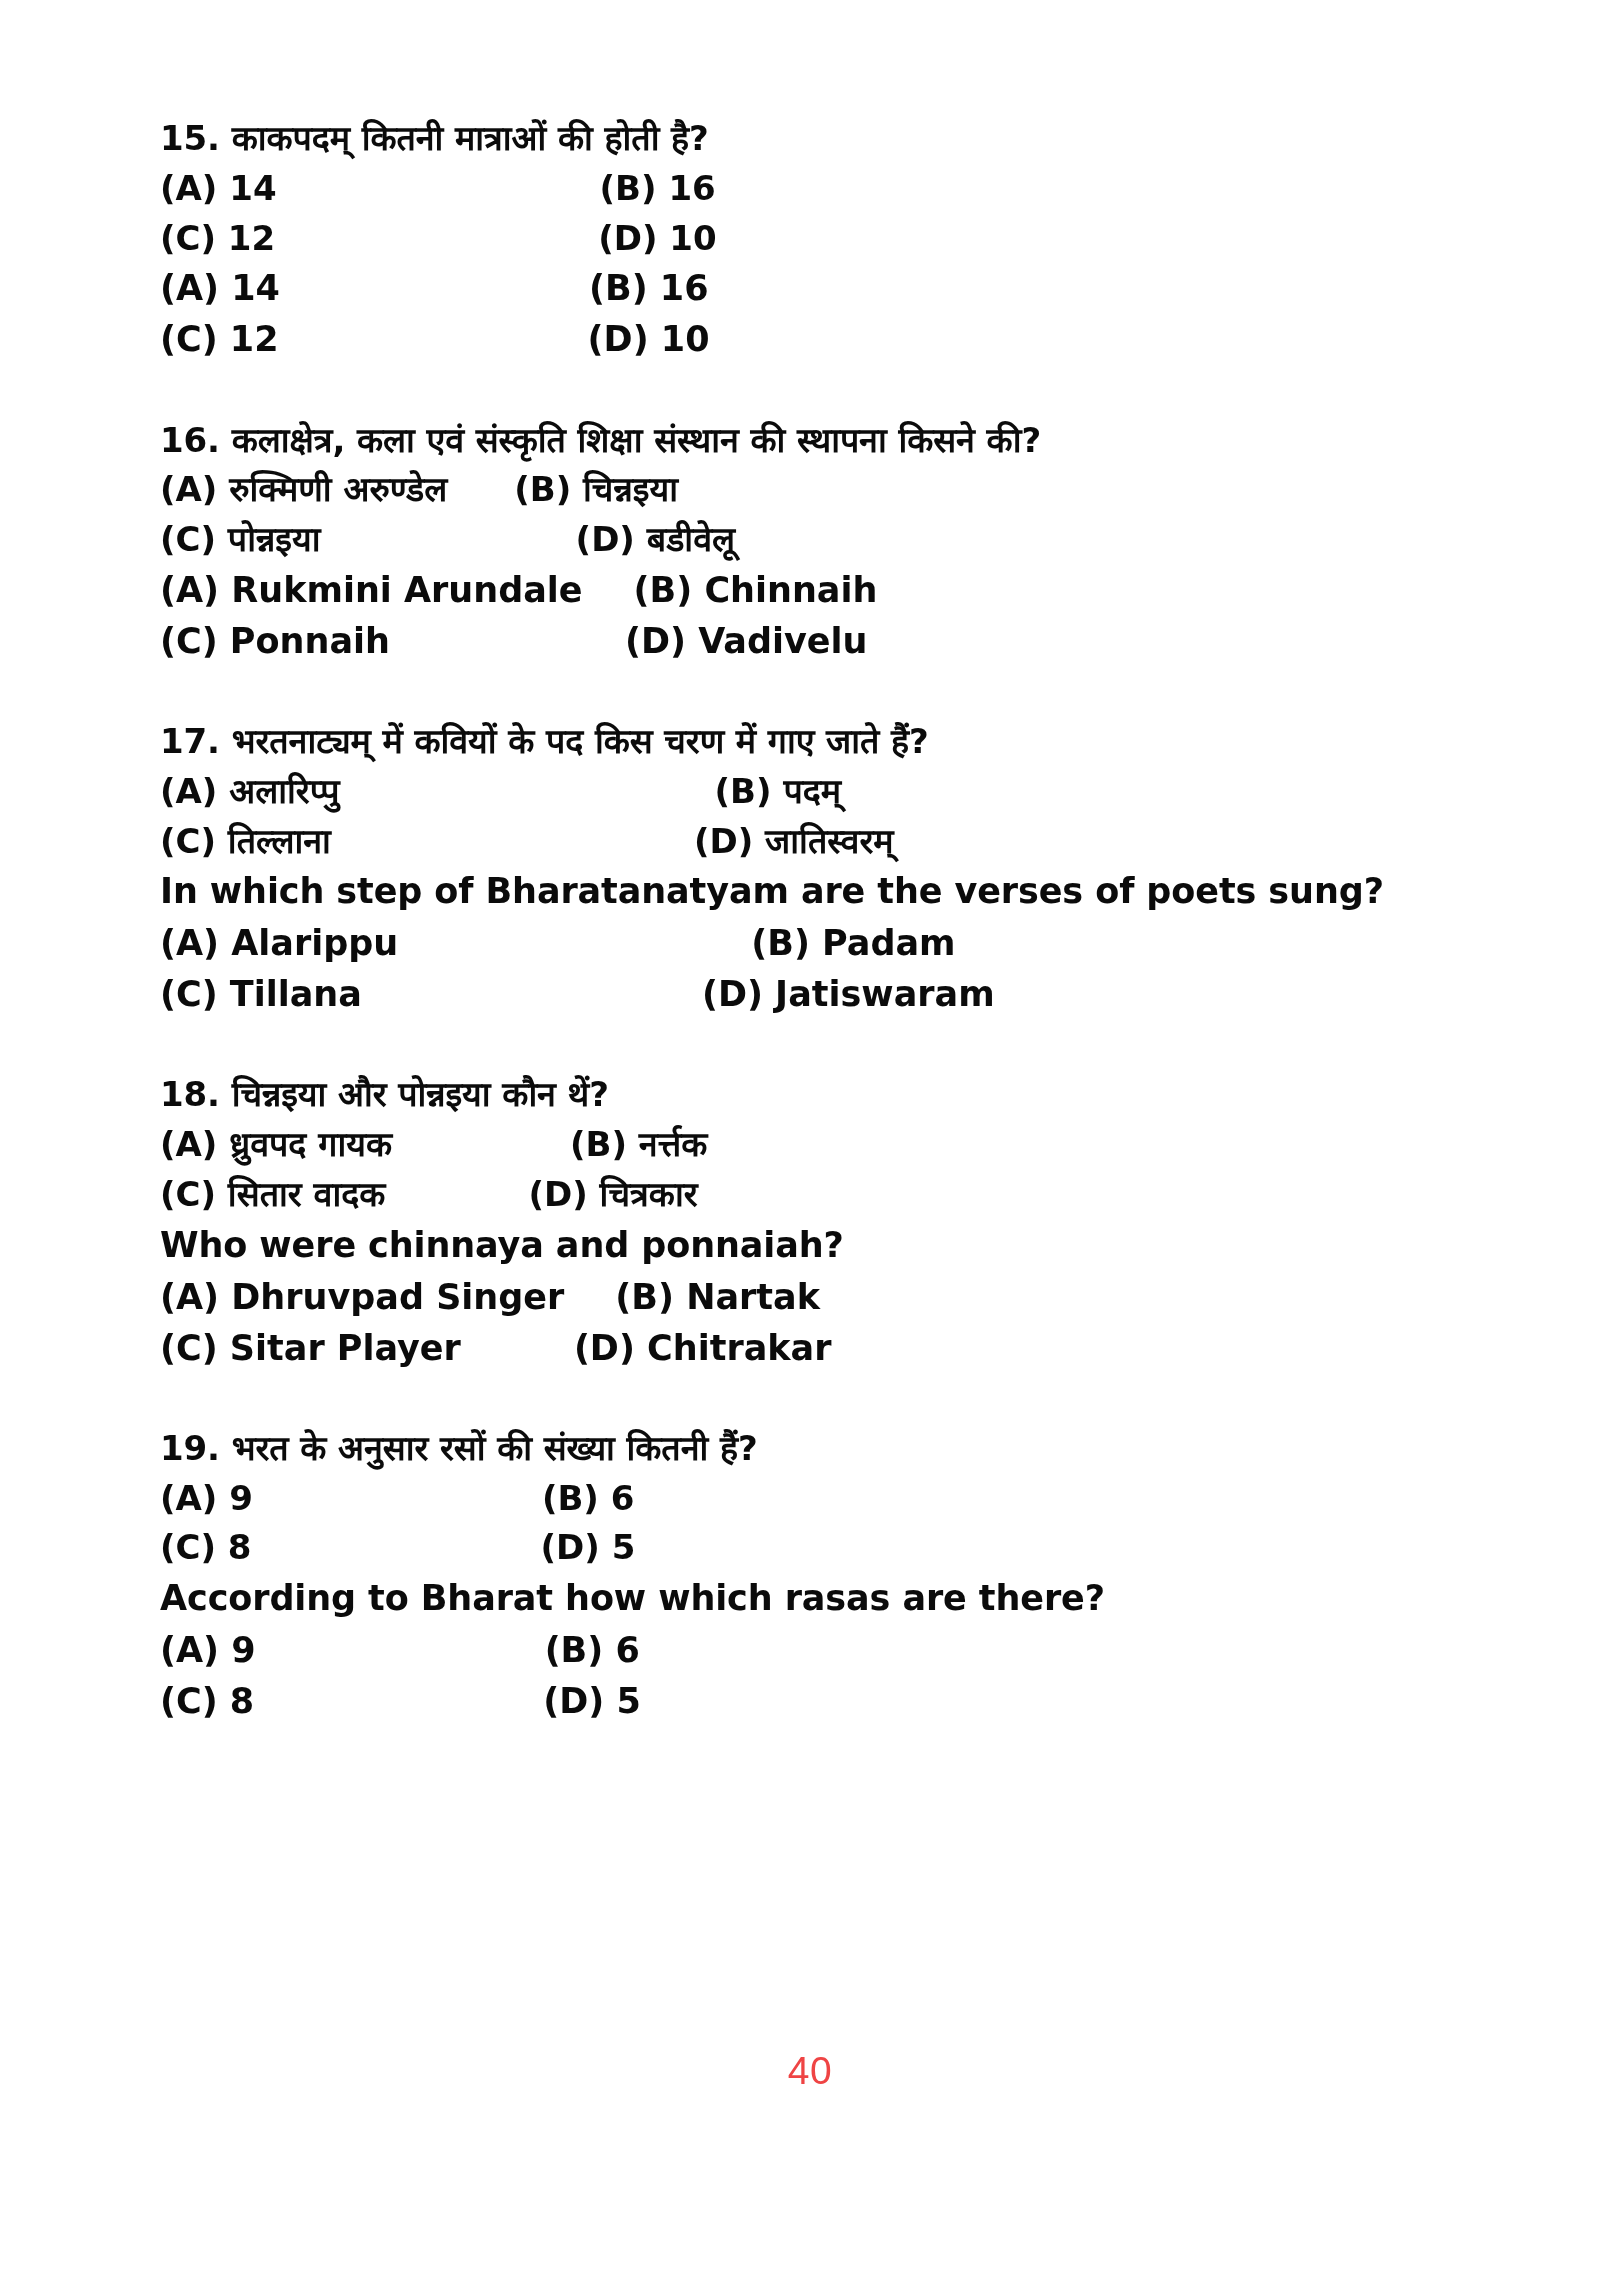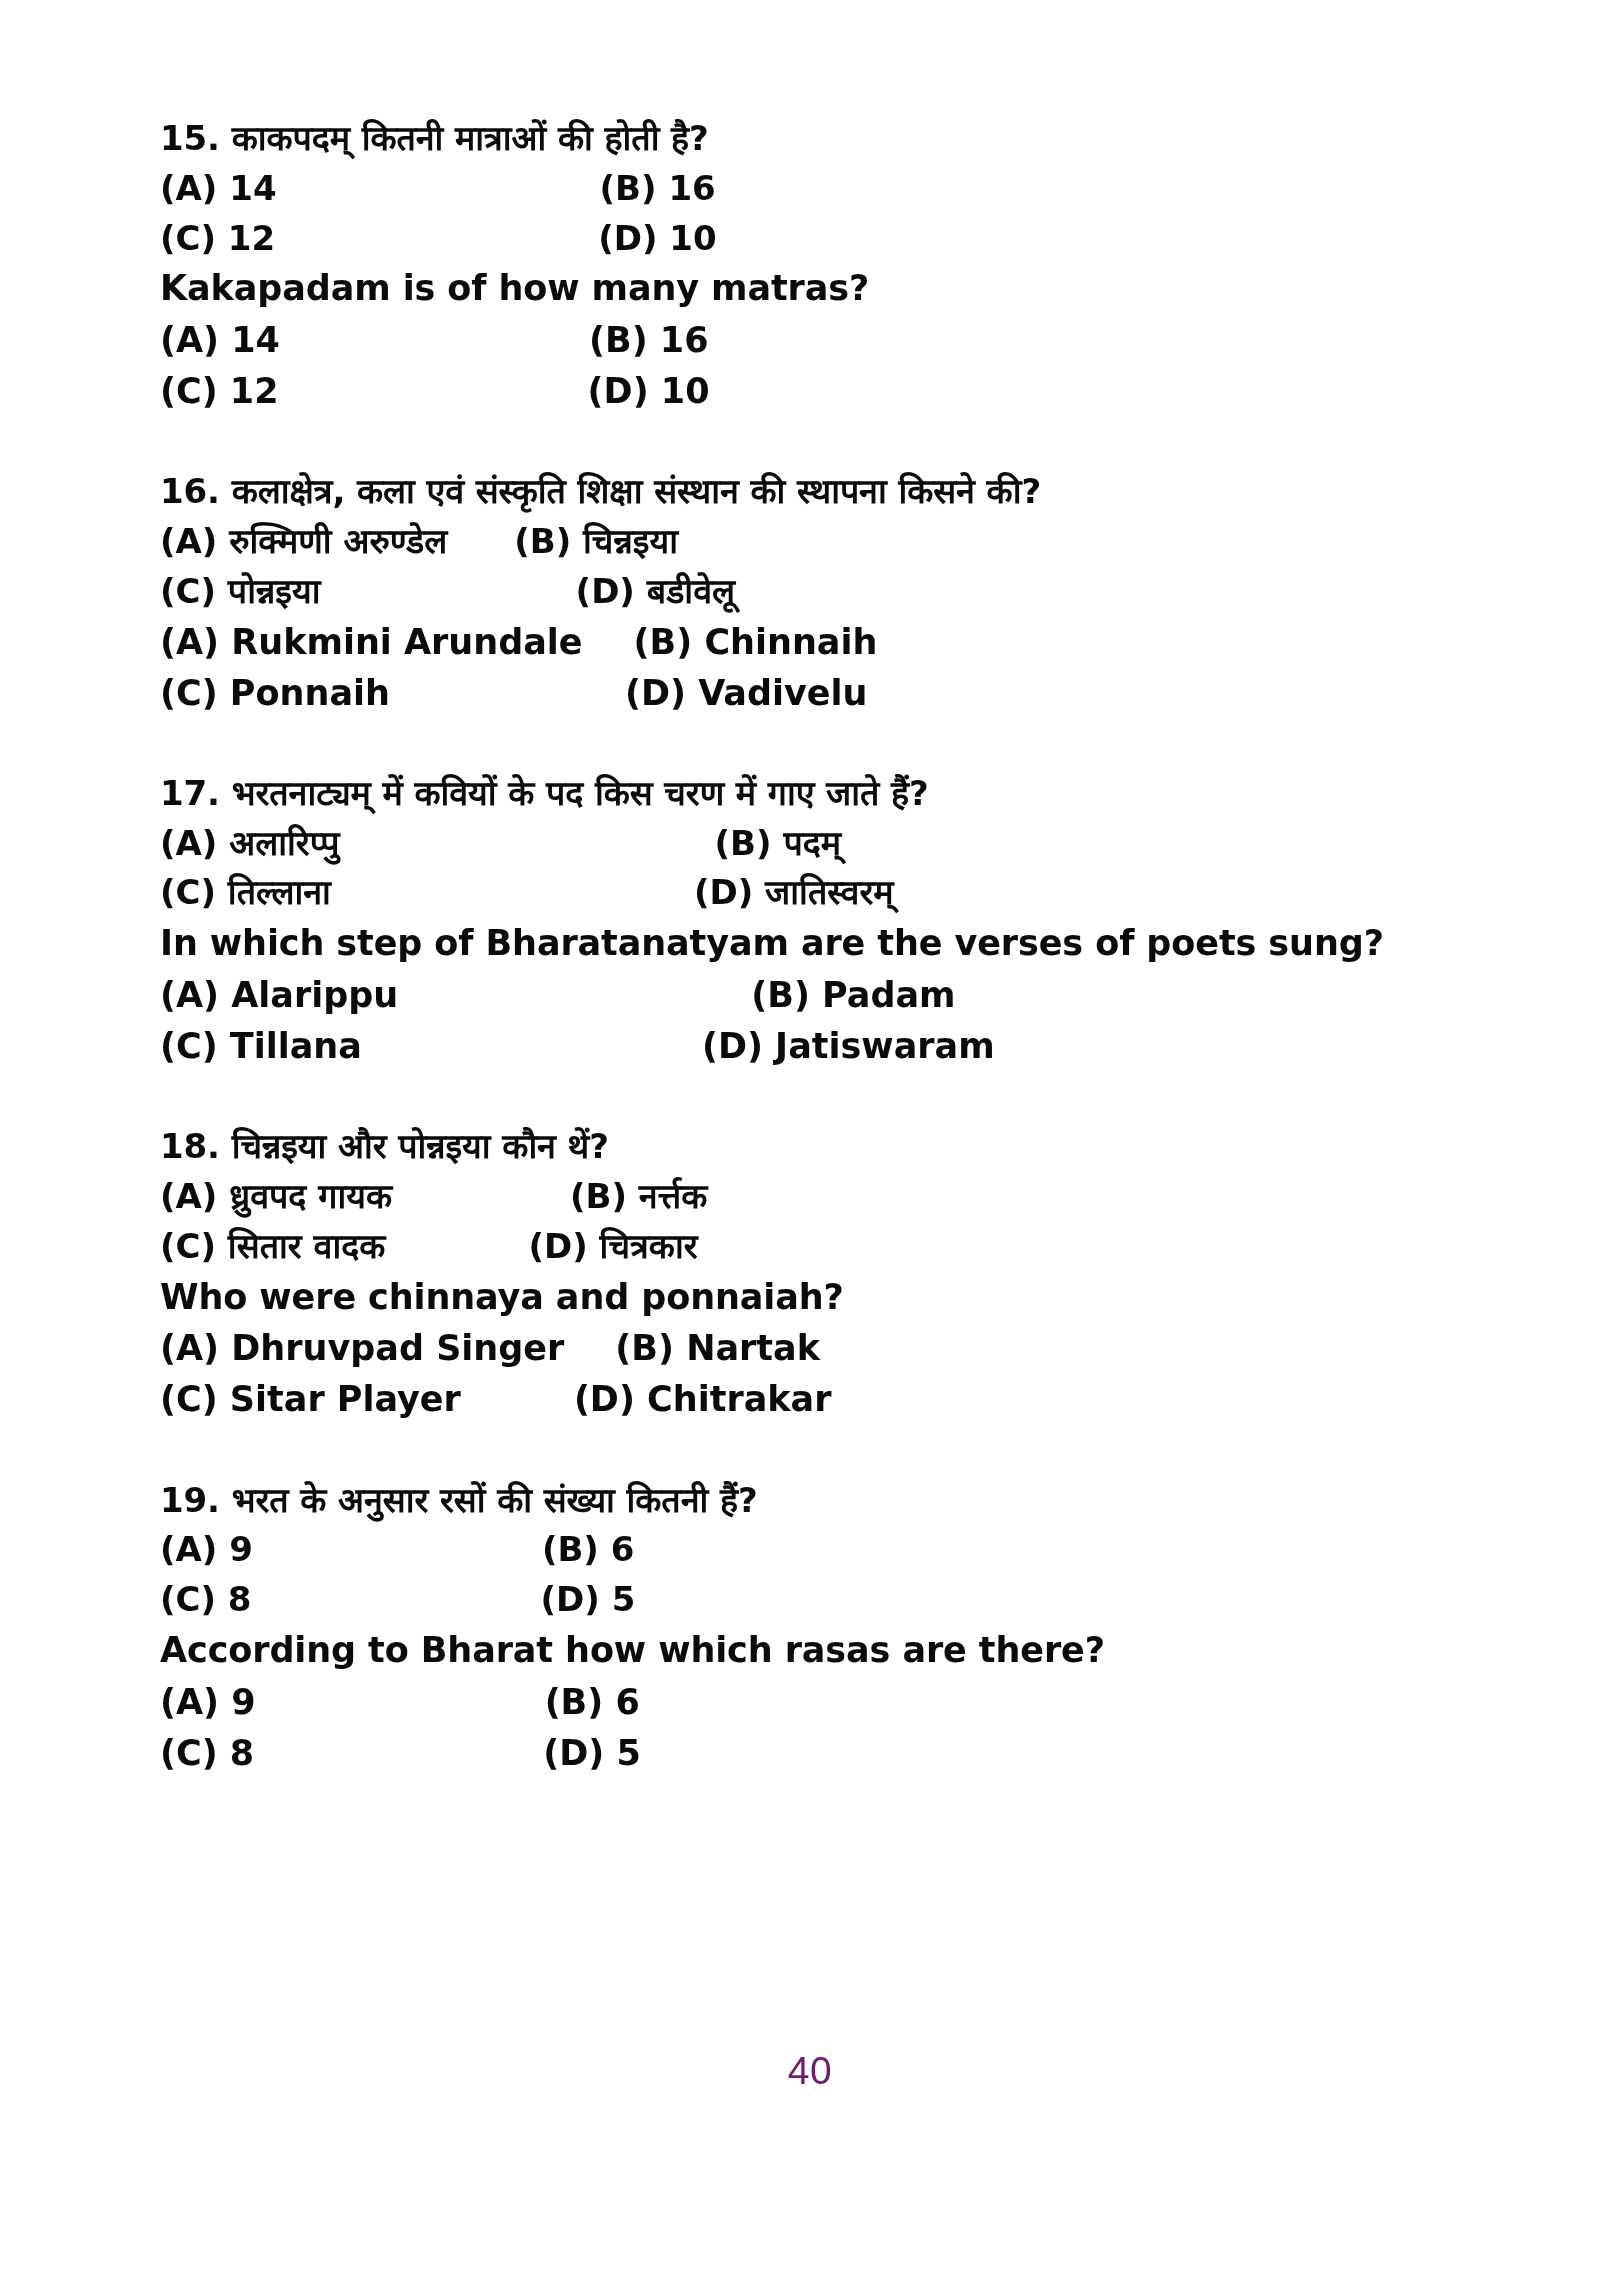--- a/index.html
+++ b/index.html
@@ -85,41 +85,40 @@
   
   .page-number {
     position: absolute;
     left: 0;
     top: 2049px;
     width: 1620px;
     text-align: center;
     font-family: "Liberation Sans", sans-serif;
     font-weight: 400;
     font-size: 39px;
-    color: #701a75;
+    color: #ef4444;
     letter-spacing: 0.5px;
   }
 </style>
 </head>
 <body>
 
 <div class="page">
   <div class="content">
 
     <div class="question-block">
       <p class="qtext hindi">15. काकपदम् कितनी मात्राओं की होती है?</p>
       <div class="opt-row hindi">
         <span class="opt opt-left">(A) 14</span>
         <span class="opt opt-right" style="margin-left:323px">(B) 16</span>
       </div>
       <div class="opt-row hindi">
         <span class="opt opt-left">(C) 12</span>
         <span class="opt opt-right" style="margin-left:323px">(D) 10</span>
       </div>
-      <p class="qtext english">Kakapadam is of how many matras?</p>
       <div class="opt-row">
         <span class="opt opt-left">(A) 14</span>
         <span class="opt opt-right" style="margin-left:309px">(B) 16</span>
       </div>
       <div class="opt-row">
         <span class="opt opt-left">(C) 12</span>
         <span class="opt opt-right" style="margin-left:309px">(D) 10</span>
       </div>
     </div>
 

